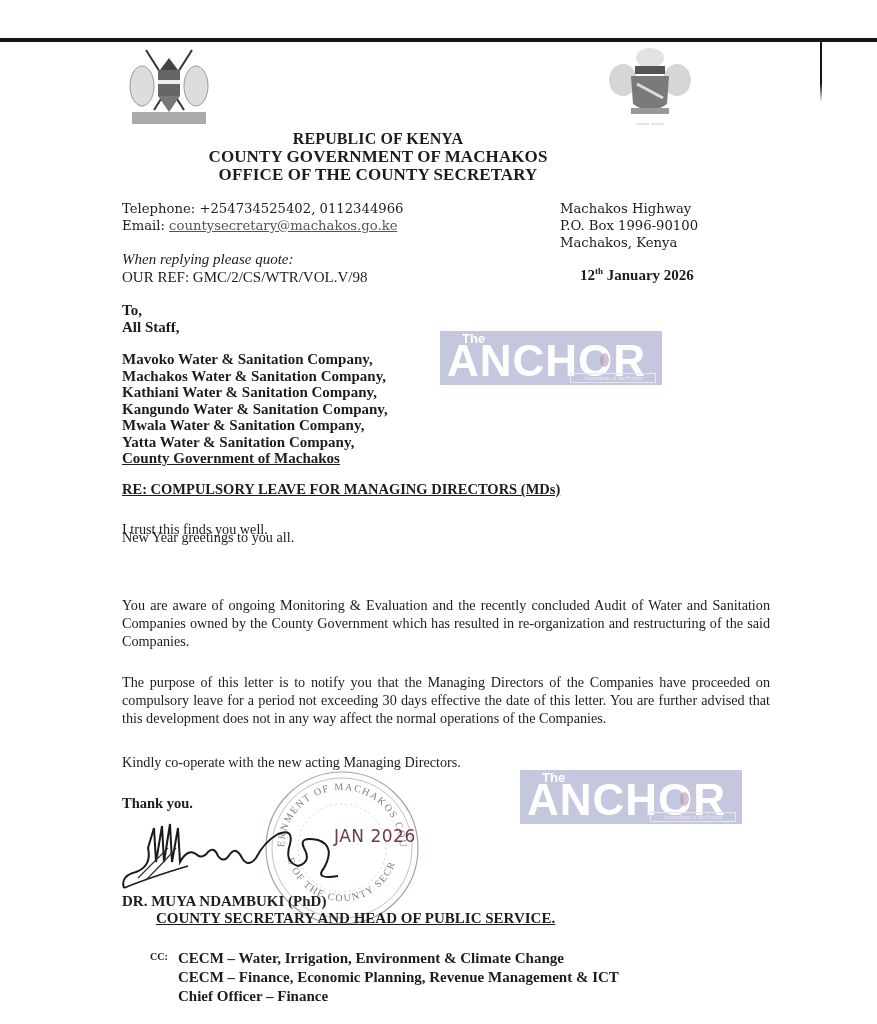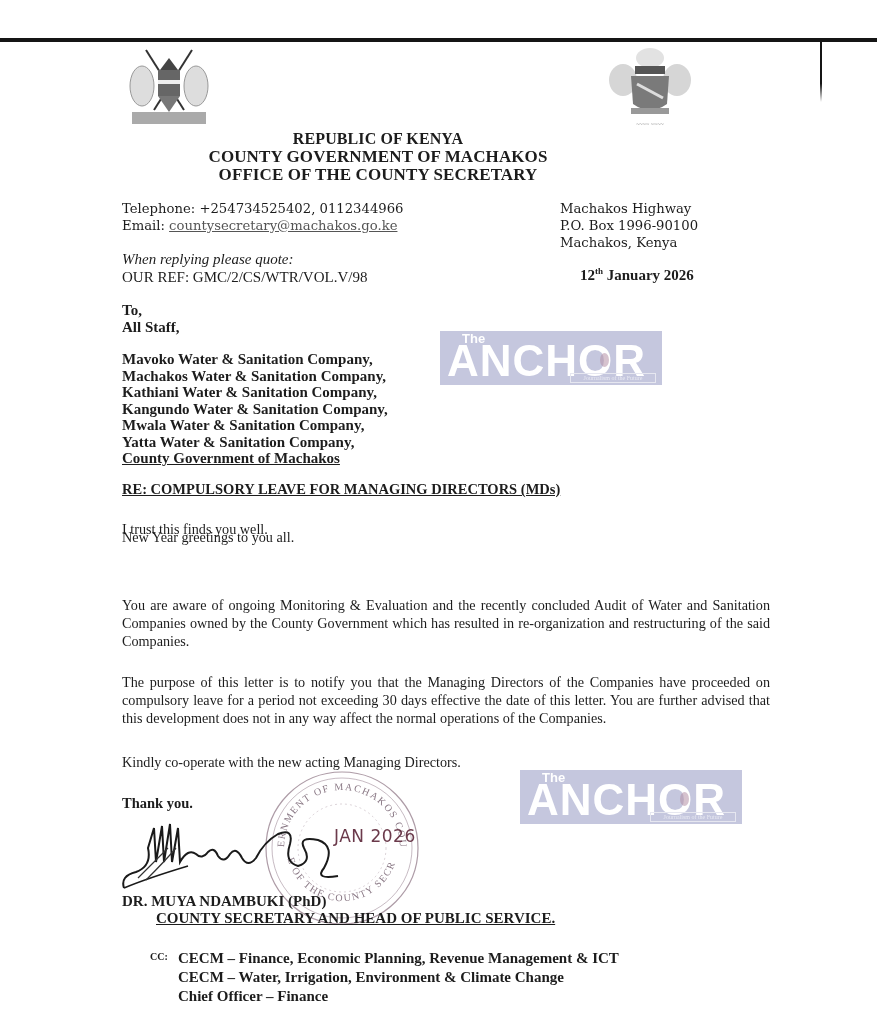--- a/index.html
+++ b/index.html
@@ -162,16 +162,16 @@
   <path d="M6 70 Q 2 58 18 54 Q 34 48 30 30 L 36 10 L 38 44 L 44 8 L 46 44 L 52 6 L 54 44 L 60 10 L 62 44 Q 70 30 78 36 Q 84 42 90 34 Q 96 28 100 38 Q 106 46 112 36 Q 118 28 124 40 Q 130 50 138 40 Q 146 24 160 16 Q 176 10 172 26 Q 166 44 180 48 Q 194 44 186 30 Q 180 18 200 22 Q 218 28 206 50 Q 196 62 220 58" fill="none" stroke="#1a1a1a" stroke-width="2"></path>
   <path d="M6 70 Q 30 60 70 48" fill="none" stroke="#1a1a1a" stroke-width="1.5"></path>
   <path d="M20 60 Q 40 40 50 30 M28 62 Q 48 42 58 30" fill="none" stroke="#333" stroke-width="1.2"></path>
 </svg>
 
 <div class="abs signer-name">DR. MUYA NDAMBUKI (PhD)</div>
 <div class="abs signer-title">COUNTY SECRETARY AND HEAD OF PUBLIC SERVICE.</div>
 
 <div class="abs cc-label">CC:</div>
 <div class="abs cc-list">
+  <div>CECM – Water, Irrigation, Environment &amp; Climate Change</div>
   <div>CECM – Finance, Economic Planning, Revenue Management &amp; ICT</div>
-  <div>CECM – Water, Irrigation, Environment &amp; Climate Change</div>
   <div>Chief Officer – Finance</div>
 </div>
 
 </body></html>

